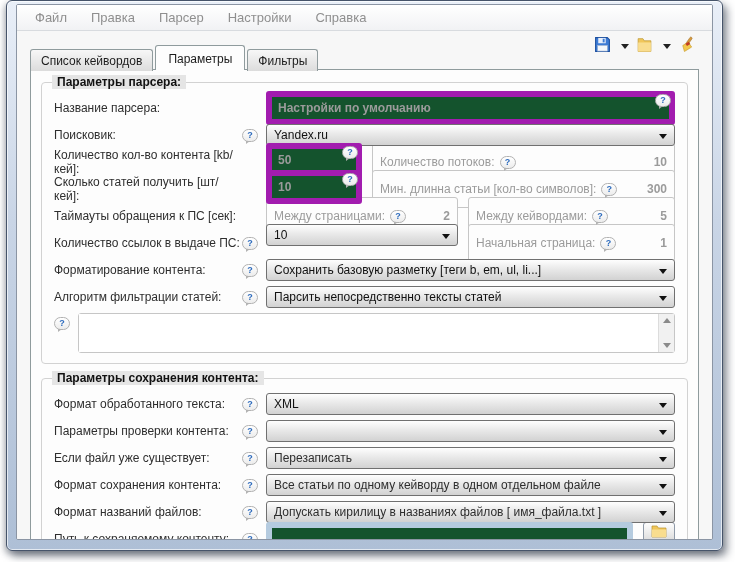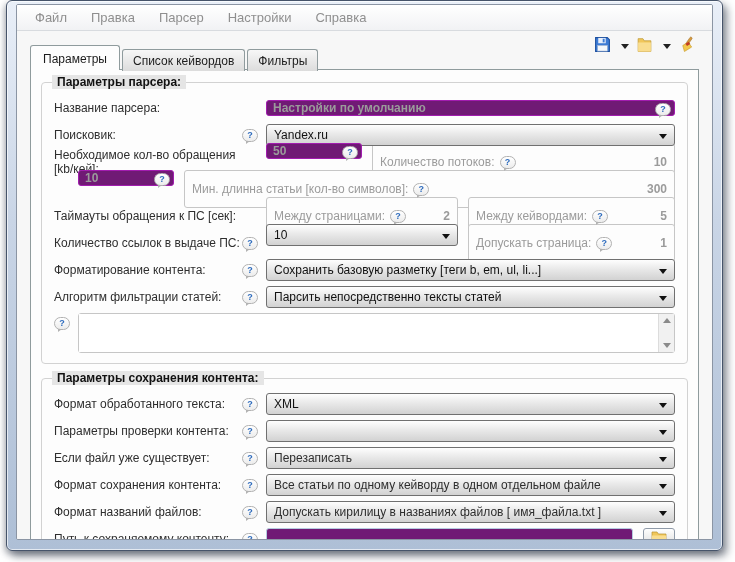--- a/index.html
+++ b/index.html
@@ -76,22 +76,22 @@
   }
   .bubble::after {
     content:""; position:absolute; left:3px; bottom:-3px; width:0; height:0;
     border-top:3px solid #b2b2b2; border-right:4px solid transparent;
   }
   .bubble.inside { position:absolute; right:4px; top:3px; }
 
   
   .input-wrap { position:relative; display:flex; }
   .tinput {
-    width:100%; height:16px; border:1px solid #a21caf; border-radius:3px;
-    background:#701a75; font-family:"Liberation Sans",sans-serif;
+    width:100%; height:34px; border:6px solid #a21caf; border-radius:3px;
+    background:#14532d; font-family:"Liberation Sans",sans-serif;
     font-size:12px; font-weight:bold; color:#9b9b9b; padding:0 22px 0 6px; outline:none;
   }
   .tinput.noval { padding-right:6px; }
   .path-input { border-color:#b5cbdf; font-weight:normal; color:#333; padding-right:6px; }
 
   
   .composite {
     border:1px solid #c6c6c6; border-radius:3px; background:#fdfdfd;
     display:flex; align-items:center; gap:5px; padding:0 7px; height:38px; font-size:12px;
   }
@@ -181,22 +181,22 @@
             <svg width="18" height="17" viewBox="0 0 16 16">
               <rect x="9.2" y="0.5" width="2.2" height="7" rx="0.8" transform="rotate(35 10 4)" fill="#d79b3f" stroke="#a6762c" stroke-width="0.5"></rect>
               <path d="M4 9 l5 -3.4 3.4 4.8 -6.8 4.2 z" fill="#f2c94c" stroke="#c89a2e" stroke-width="0.6"></path>
               <path d="M6.5 7.3 l3 -2 1.6 2.2 -3.1 2z" fill="#c23b22"></path>
             </svg>
           </span>
         </span>
       </div>
 
       <div class="tabbar">
+        <div class="tab">Список кейвордов</div>
         <div class="tab active">Параметры</div>
-        <div class="tab">Список кейвордов</div>
         <div class="tab">Фильтры</div>
       </div>
 
       <div class="panel">
 
         <div class="groupbox">
           <div class="groupbox-title">Параметры парсера:</div>
 
           <div class="row">
             <span class="row-label">Название парсера:</span>
@@ -216,37 +216,38 @@
               </span>
             <div class="fields">
               <div class="combo flex1">
                 <span>Yandex.ru</span>
                 <span class="combo-arrow"></span>
               </div>
             </div>
           </div>
 
           <div class="row">
-            <span class="row-label">Необходимое кол-во обращения [kb/кей]:</span>
+            <span class="row-label">Количество кол-во контента [kb/кей]:</span>
             <span class="help-slot"></span>
             <div class="fields">
               <div class="input-wrap w96">
                 <input class="tinput" value="50" style="">
                 <span class="bubble inside">?</span>
               </div>
               <div class="composite flex1">
                 <span class="clabel">Количество потоков:</span>
                 <span class="bubble">?</span>
                 <span class="spacer"></span>
                 <span class="cvalue">10</span>
               </div>
             </div>
           </div>
 
           <div class="row">
+            <span class="row-label">Сколько статей получить [шт/кей]:</span>
             <span class="help-slot"></span>
             <div class="fields">
               <div class="input-wrap w96">
                 <input class="tinput" value="10" style="">
                 <span class="bubble inside">?</span>
               </div>
               <div class="composite flex1">
                 <span class="clabel">Мин. длинна статьи [кол-во символов]:</span>
                 <span class="bubble">?</span>
                 <span class="spacer"></span>
@@ -278,21 +279,21 @@
             <span class="row-label">Количество ссылок в выдаче ПС:</span>
             <span class="help-slot">
                 <span class="bubble">?</span>
               </span>
             <div class="fields">
               <div class="combo w192">
                 <span>10</span>
                 <span class="combo-arrow"></span>
               </div>
               <div class="composite flex1">
-                <span class="clabel">Допускать страница:</span>
+                <span class="clabel">Начальная страница:</span>
                 <span class="bubble">?</span>
                 <span class="spacer"></span>
                 <span class="cvalue">1</span>
               </div>
             </div>
           </div>
 
           <div class="row">
             <span class="row-label">Форматирование контента:</span>
             <span class="help-slot">

